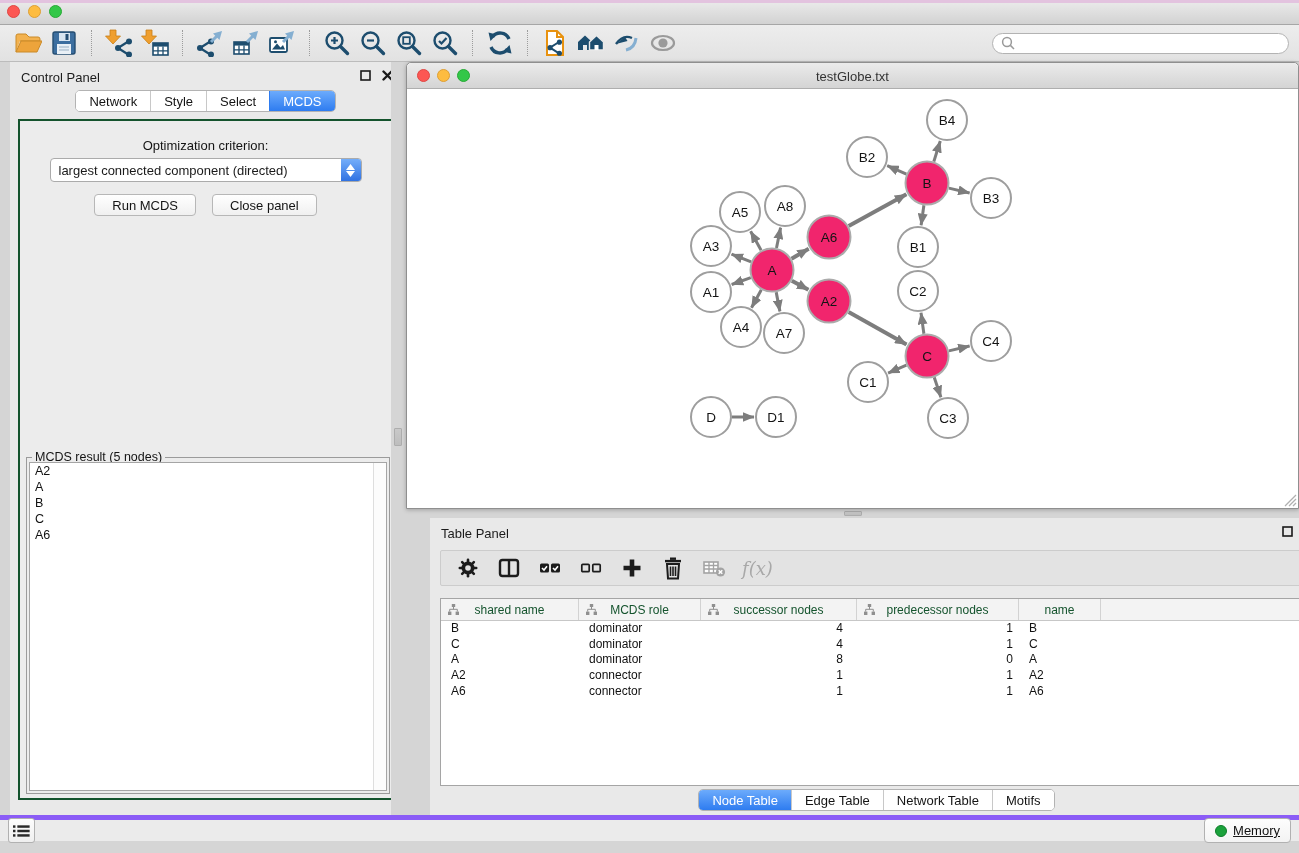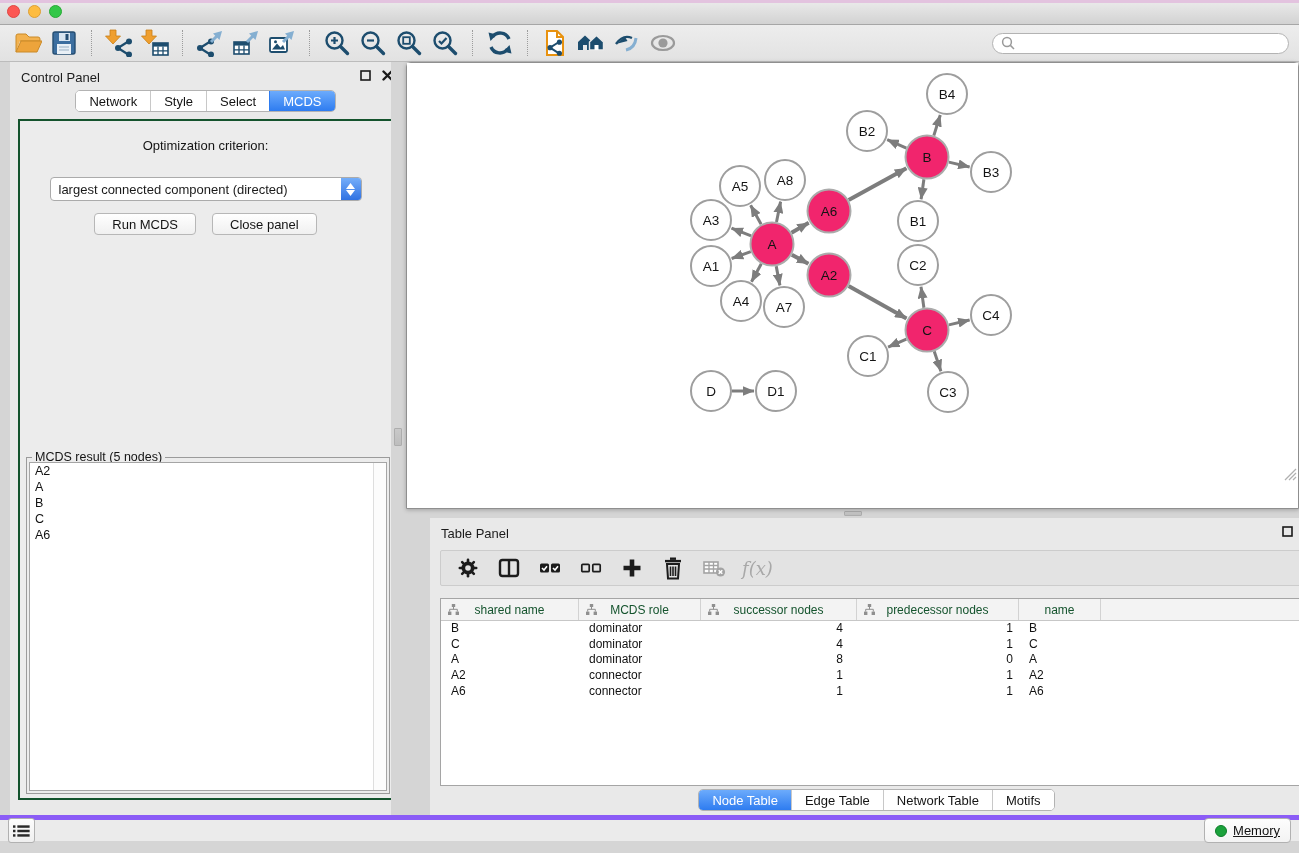--- a/index.html
+++ b/index.html
@@ -36,21 +36,21 @@
   .panel-title { position:absolute; left:11px; top:8px; font-size:13px; color:#1c1c1c; }
   .panel-head-icons { position:absolute; right:8px; top:8px; display:flex; gap:11px; align-items:center; }
   .seg { display:inline-flex; border:1px solid #b3b3b3; border-radius:5px; background:#fff; overflow:hidden; height:22px; }
   .seg .tab { padding:0 13px; font-size:13px; display:flex; align-items:center; border-left:1px solid #c8c8c8; color:#141414; background:#fff; }
   .seg .tab:first-child { border-left:none; }
   .seg .tab.sel { background:linear-gradient(#6cabfc,#2e7cf0); color:#fff; border-left-color:#2e7cf0; }
   .cp-tabs-row { text-align:center; }
   .cp-content { position:absolute; left:8px; top:57px; width:375px; height:681px;
     border:2px solid #14532d; background:#ececec; }
   .opt-label { text-align:center; margin-top:17px; font-size:13px; color:#141414; }
-  .combo { margin:24px auto 0 auto; width:312px; height:24px; background:#fff; border:1px solid #ababab;
+  .combo { margin:5px auto 0 auto; width:312px; height:24px; background:#fff; border:1px solid #ababab;
     border-radius:4px; display:flex; align-items:center; position:relative; }
   .combo .val { flex:1; font-size:13px; padding-left:8px; white-space:nowrap; overflow:hidden; }
   .combo .step { width:20px; height:22px; margin-right:0; border-radius:0 3px 3px 0;
     background:linear-gradient(#74aefa,#3072e2); display:flex; flex-direction:column; align-items:center; justify-content:center; gap:1px; }
   .btn-row { display:flex; justify-content:center; gap:16px; margin-top:12px; }
   .pushbtn { height:22px; padding:0 17px; background:linear-gradient(#ffffff,#f0f0f0);
     border:1px solid #b7b7b7; border-radius:4px; font-size:13px; display:flex; align-items:center; color:#141414; }
   .groupbox { position:absolute; left:6px; right:1px; top:336px; bottom:4px; border:1px solid #9b9b9b; background:#ececec; }
   .legend { position:absolute; top:-8px; left:5px; background:#ececec; padding:0 3px; font-size:12.5px; color:#141414; }
   .resultlist { position:absolute; left:2px; right:2px; top:4px; bottom:2px; background:#fff; border:1px solid #a5a5a5; overflow:hidden; }
@@ -333,20 +333,28 @@
   </div>
 
   <div class="vdivider">
       <div class="vgrip"></div>
     </div>
   <div class="hdivider">
       <div class="hgrip"></div>
     </div>
 
   <div class="net-window">
+    <div class="net-titlebar">
+      <div class="net-tl">
+        <div class="tl red"></div>
+        <div class="tl yel"></div>
+        <div class="tl grn"></div>
+      </div>
+      <div class="net-title">testGlobe.txt</div>
+    </div>
     <div class="net-canvas">
       <svg id="graph-svg" width="891" height="419" viewBox="0 0 891 419">
           <defs>
             <marker id="arw" viewBox="0 0 12 10" refX="11.5" refY="5" markerWidth="12" markerHeight="10" orient="auto" markerUnits="userSpaceOnUse">
               <path d="M0 0 L12 5 L0 10 Z" fill="#7d7d7d"></path>
             </marker>
           </defs>
           <line x1="354.1" y1="161.3" x2="343.6" y2="142.3" stroke="#7d7d7d" stroke-width="3" marker-end="url(#arw)"></line>
           <line x1="369.5" y1="159.0" x2="373.6" y2="138.6" stroke="#7d7d7d" stroke-width="3" marker-end="url(#arw)"></line>
           <line x1="344.1" y1="172.8" x2="324.5" y2="165.1" stroke="#7d7d7d" stroke-width="3" marker-end="url(#arw)"></line>

